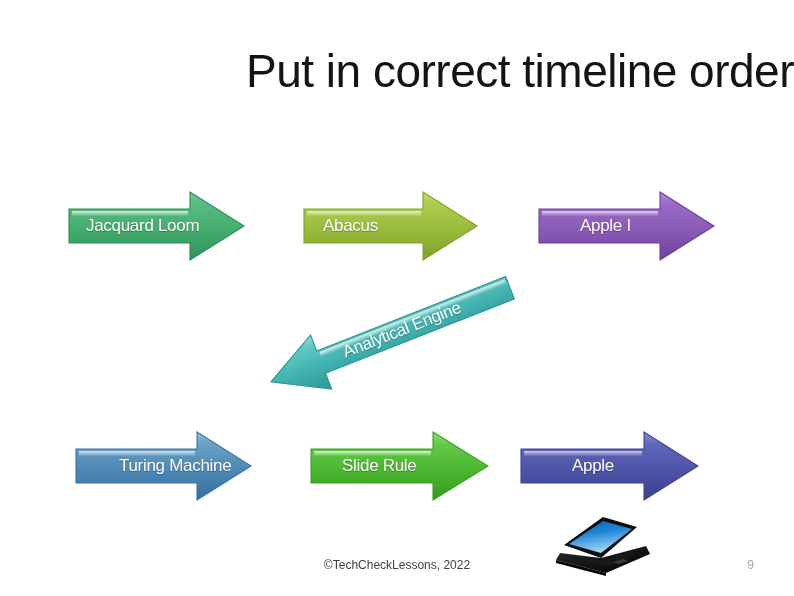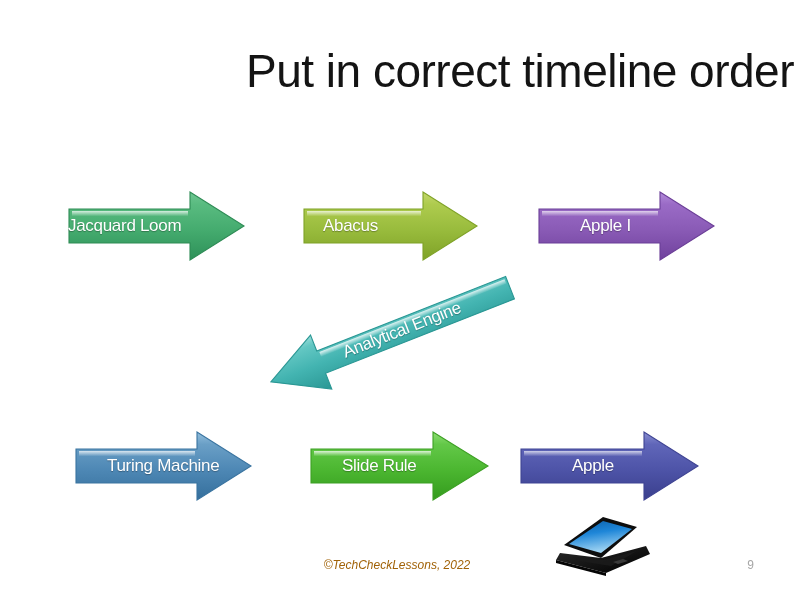--- a/index.html
+++ b/index.html
@@ -79,22 +79,21 @@
 
   
   #footer-copyright {
     position: absolute;
     left: 0;
     top: 558px;
     width: 794px;
     text-align: center;
     font-family: "Liberation Sans", sans-serif;
     font-size: 12px;
-    color: #a16207;
-    font-style: italic;
+    color: #404040;
   }
   #page-number {
     position: absolute;
     right: 40px;
     top: 558px;
     font-family: "Liberation Sans", sans-serif;
     font-size: 12px;
     color: #a6a6a6;
   }
 </style>
@@ -115,21 +114,21 @@
           <stop offset="100%" stop-color="#2E9159"></stop>
         </linearGradient>
         <linearGradient id="gjlHL" x1="0" y1="0" x2="0" y2="1">
           <stop offset="0%" stop-color="#ffffff" stop-opacity="0.75"></stop>
           <stop offset="100%" stop-color="#ffffff" stop-opacity="0.05"></stop>
         </linearGradient>
       </defs>
       <path d="M1,19 L122,19 L122,2 L176,36 L122,70 L122,53 L1,53 Z" fill="url(#gjl)" stroke="#2E8B55" stroke-width="1.1"></path>
       <path d="M4,21 L120,21 L120,26 L4,26 Z" fill="url(#gjlHL)"></path>
     </svg>
-    <div class="arrow-label" style="">Jacquard Loom</div>
+    <div class="arrow-label" style="padding-left:18px;">Jacquard Loom</div>
   </div>
 
   <div class="arrow" id="arrow-abacus" style="left:303px; top:190px; width:176px; height:72px;">
     <svg width="176" height="72" viewBox="0 0 176 72">
       <defs>
         <linearGradient id="gab" x1="0" y1="0" x2="0" y2="1">
           <stop offset="0%" stop-color="#C4D76C"></stop>
           <stop offset="18%" stop-color="#AECB4E"></stop>
           <stop offset="55%" stop-color="#99BC3D"></stop>
           <stop offset="100%" stop-color="#7FA227"></stop>
@@ -195,21 +194,21 @@
           <stop offset="100%" stop-color="#356F9C"></stop>
         </linearGradient>
         <linearGradient id="gtmHL" x1="0" y1="0" x2="0" y2="1">
           <stop offset="0%" stop-color="#ffffff" stop-opacity="0.75"></stop>
           <stop offset="100%" stop-color="#ffffff" stop-opacity="0.05"></stop>
         </linearGradient>
       </defs>
       <path d="M1,19 L122,19 L122,2 L176,36 L122,70 L122,53 L1,53 Z" fill="url(#gtm)" stroke="#3A74A0" stroke-width="1.1"></path>
       <path d="M4,21 L120,21 L120,26 L4,26 Z" fill="url(#gtmHL)"></path>
     </svg>
-    <div class="arrow-label" style="padding-left:32px;">Turing Machine</div>
+    <div class="arrow-label" style="padding-left:20px;margin-left:24px;">Turing Machine</div>
   </div>
 
   <div class="arrow" id="arrow-slide-rule" style="left:310px; top:430px; width:180px; height:72px;">
     <svg width="180" height="72" viewBox="0 0 180 72">
       <defs>
         <linearGradient id="gsr" x1="0" y1="0" x2="0" y2="1">
           <stop offset="0%" stop-color="#8FDE74"></stop>
           <stop offset="18%" stop-color="#63C848"></stop>
           <stop offset="55%" stop-color="#4CB731"></stop>
           <stop offset="100%" stop-color="#349B1D"></stop>

